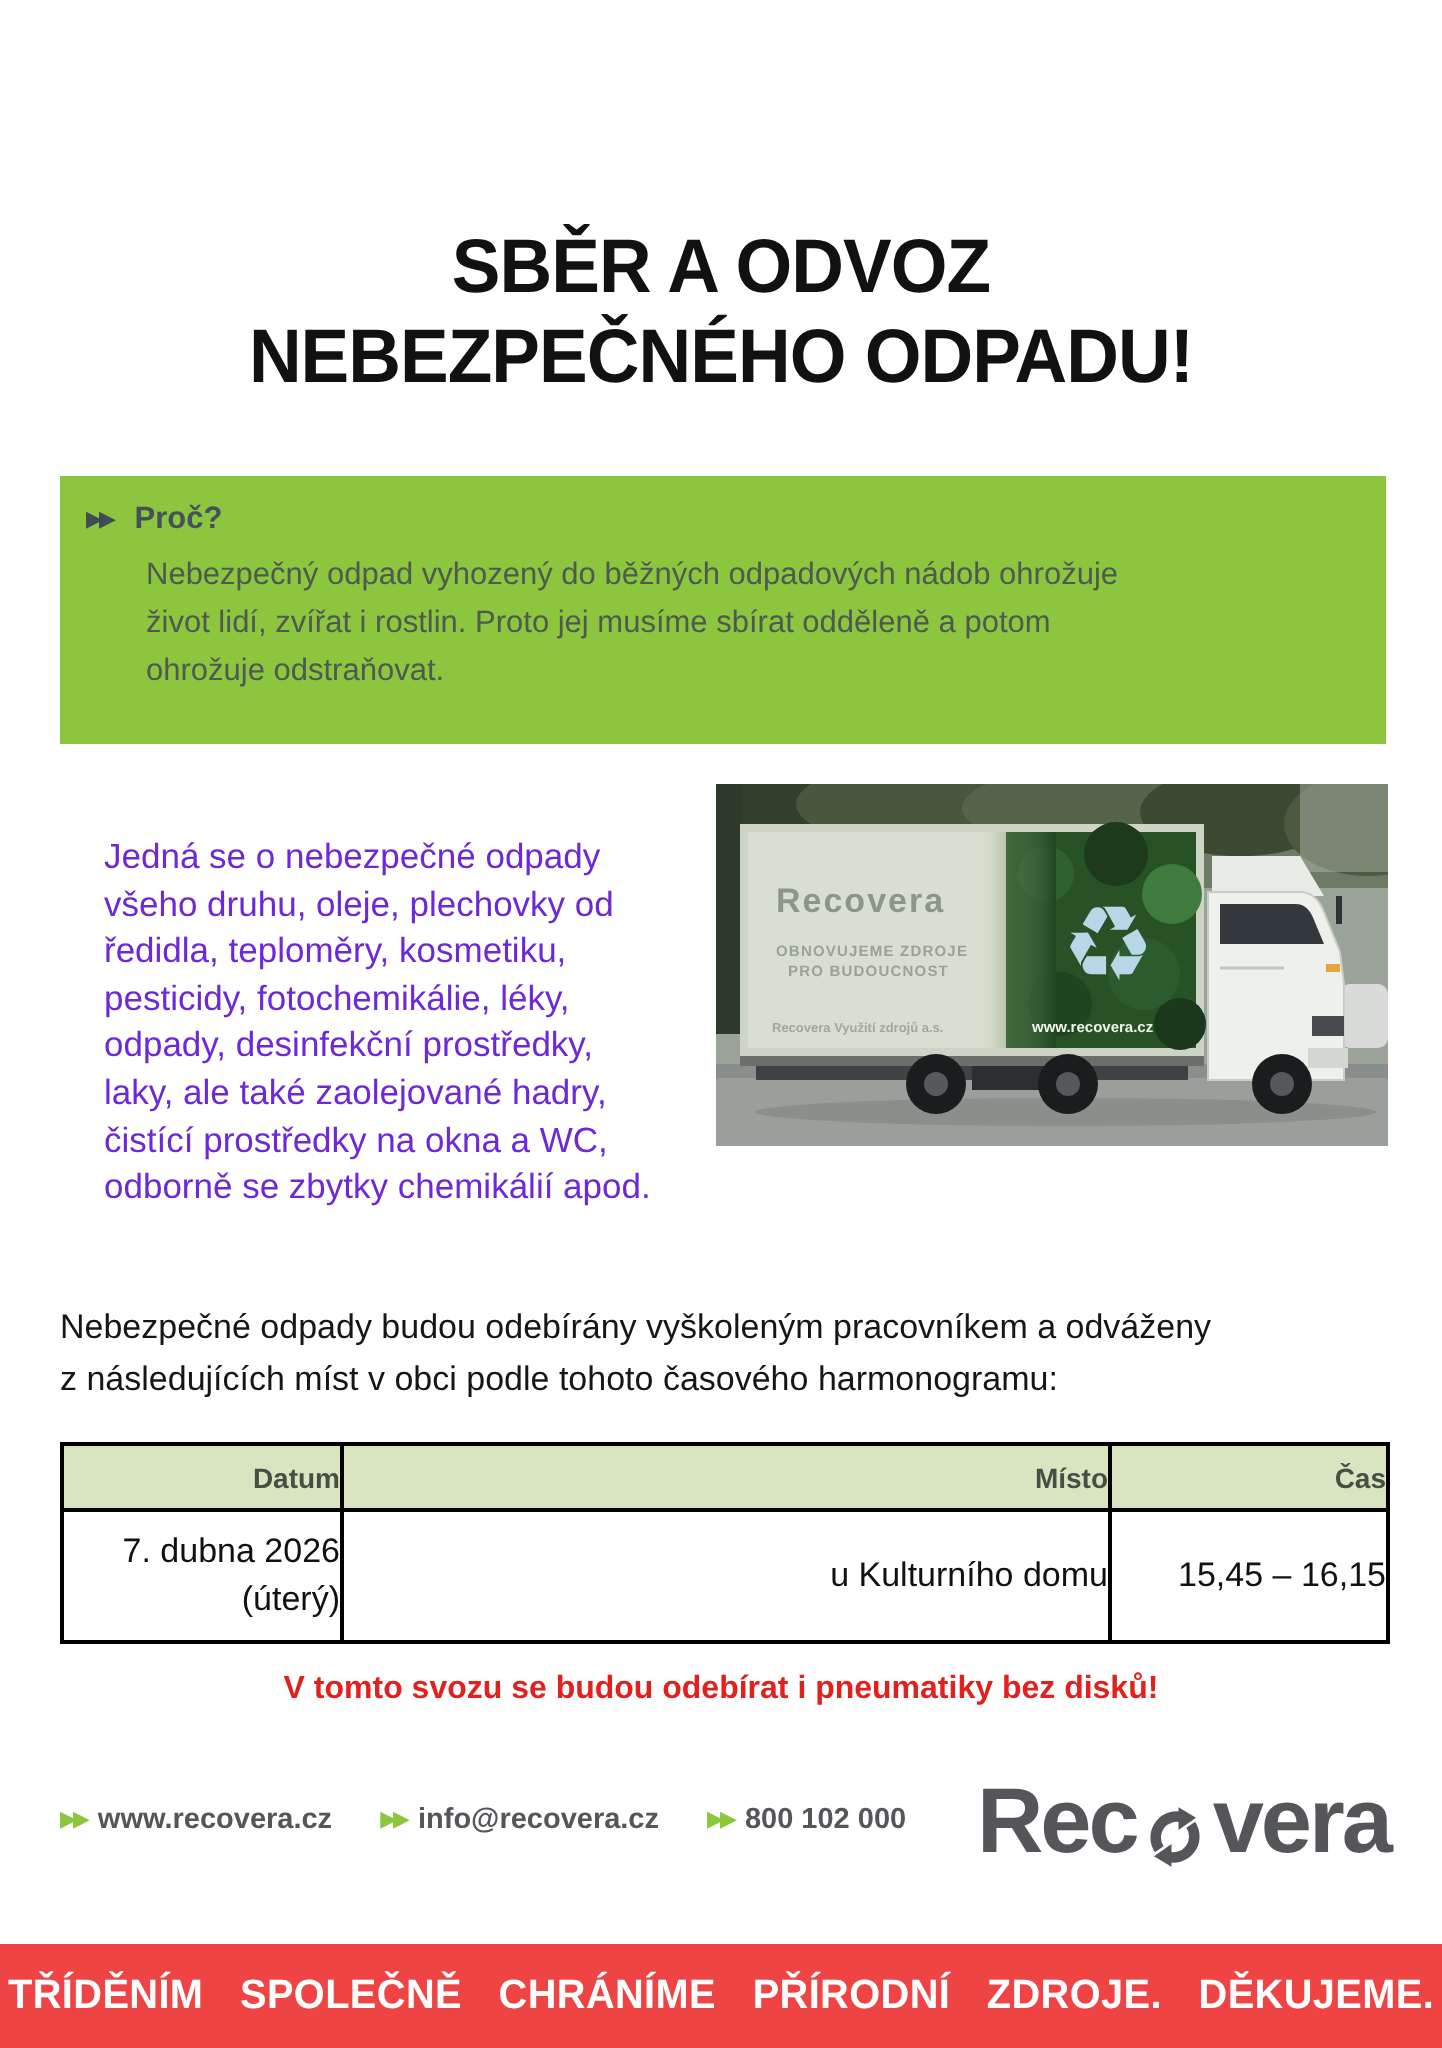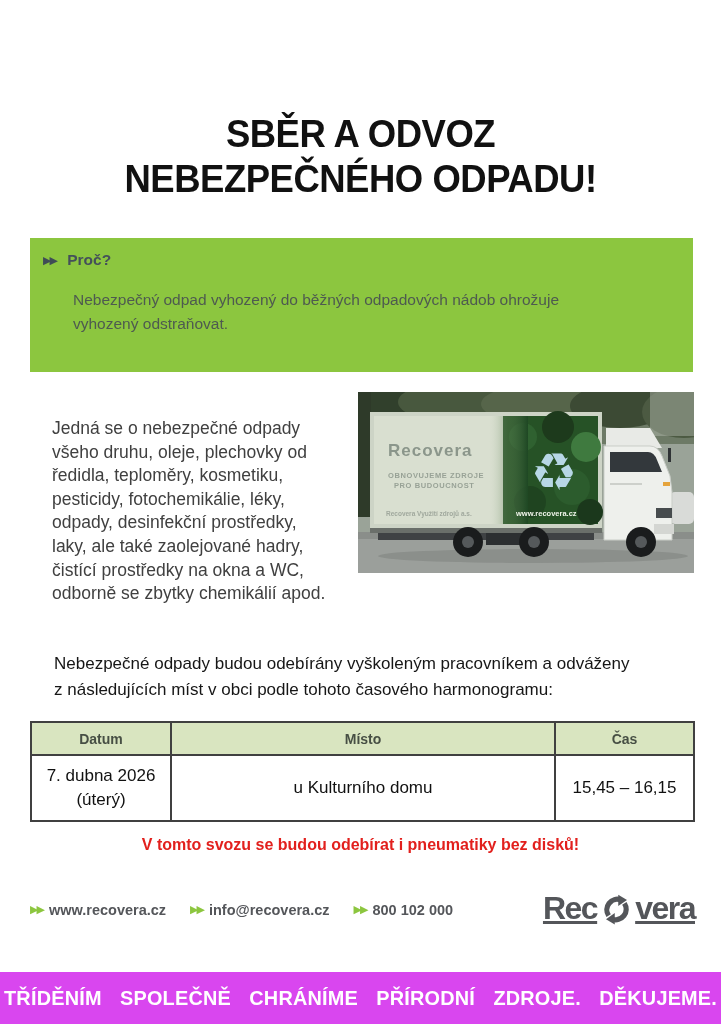--- a/index.html
+++ b/index.html
@@ -15,50 +15,50 @@
   }
   .chev { font-weight:bold; letter-spacing:-2px; display:inline-block; }
 
   
   .why-box {
     position:absolute; left:30px; top:238px; width:663px; height:134px;
     background:#8CC63F; box-sizing:border-box; padding:13px 18px 0 13px;
   }
   .why-heading { font-size:15.5px; font-weight:bold; color:#44505A; }
   .why-heading .chev { font-size:11px; margin-right:7px; position:relative; top:-1px; color:#3F4C56; }
-  .why-body { margin-left:30px; margin-top:19px; font-size:15.5px; line-height:24px; color:#4E5A50; }
+  .why-body { margin-left:30px; margin-top:7px; font-size:15.5px; line-height:24px; color:#4E5A50; }
 
   
   .what-heading {
     position:absolute; left:30px; top:390px; font-size:17px; font-weight:bold; color:#000000;
   }
   .what-heading .chev { font-size:12px; margin-right:6px; position:relative; top:-1px; color:#111111; }
   .what-body {
     position:absolute; left:52px; top:417px; width:308px;
-    font-size:17.5px; line-height:23.6px; color:#404040;
+    font-size:17.5px; line-height:23.6px; color:#6d28d9;
   }
   .what-body div { white-space:nowrap; }
 
   
   .truck-photo { position:absolute; left:358px; top:392px; width:336px; height:181px; }
 
   
   .schedule-intro {
     position:absolute; left:30px; top:651px; width:670px;
     font-size:17px; line-height:26px; color:#161616;
   }
-  .schedule-intro div { white-space:nowrap;margin-left:24px; }
+  .schedule-intro div { white-space:nowrap; }
 
   
   .schedule-table {
     position:absolute; left:30px; top:721px; width:663px;
     border-collapse:collapse; table-layout:fixed;
   }
   .schedule-table th, .schedule-table td {
-    border:2px solid #404040; text-align:center; vertical-align:middle; padding:0;
+    border:2px solid #000000; text-align:right; vertical-align:middle; padding:0;
   }
   .schedule-table th {
     background:#D9E5C0; color:#474F44; font-size:14px; font-weight:bold; height:31px;
   }
   .schedule-table td { height:64px; font-size:17px; color:#111111; line-height:24px; }
 
   
   .warning {
     position:absolute; left:0; top:836px; width:721px; text-align:center;
     color:#E2201D; font-weight:bold; font-size:16px;
@@ -66,27 +66,27 @@
 
   
   .footer {
     position:absolute; left:30px; top:874px; width:665px; height:72px;
     display:flex; justify-content:space-between; align-items:center;
   }
   .contacts { display:flex; align-items:center; gap:24px; }
   .contact { display:flex; align-items:center; gap:6px;
     font-size:14.5px; font-weight:bold; color:#54565A; white-space:nowrap; }
   .contact .chev { color:#8CC63F; font-size:11px; position:relative; top:-1px; }
-  .logo { display:flex; align-items:flex-start; font-size:32px; font-weight:bold;
-    color:#54565A; letter-spacing:-1.5px; line-height:1;text-decoration:underline; }
+  .logo { display:flex; align-items:flex-end; font-size:46px; font-weight:bold;
+    color:#54565A; letter-spacing:-1.5px; line-height:1; }
   .logo-icon { display:inline-block; width:35px; height:35px; margin:0 1px 1px 2px; }
 
   
   .banner {
-    position:absolute; left:0; top:972px; width:721px; height:52px; background:#d946ef;
+    position:absolute; left:0; top:972px; width:721px; height:52px; background:#ef4444;
     display:flex; align-items:center; justify-content:center;
   }
   .banner-text {
     color:#ffffff; font-weight:bold; font-size:20.5px; letter-spacing:0.2px;
     word-spacing:13px; white-space:nowrap; transform:scaleX(0.97);
   }
 </style>
 </head>
 <body>
 
@@ -97,21 +97,22 @@
     <div>NEBEZPEČNÉHO ODPADU!</div>
   </div>
 
   <div class="why-box">
     <div class="why-heading">
       <span class="chev">▶▶</span>
       <span>Proč?</span>
     </div>
     <div class="why-body">
       <div>Nebezpečný odpad vyhozený do běžných odpadových nádob ohrožuje</div>
-      <div>vyhozený odstraňovat.</div>
+      <div>život lidí, zvířat i rostlin. Proto jej musíme sbírat odděleně a potom</div>
+      <div>ohrožuje odstraňovat.</div>
     </div>
   </div>
 
   <div class="what-body">
     <div>Jedná se o nebezpečné odpady</div>
     <div>všeho druhu, oleje, plechovky od</div>
     <div>ředidla, teploměry, kosmetiku,</div>
     <div>pesticidy, fotochemikálie, léky,</div>
     <div>odpady, desinfekční prostředky,</div>
     <div>laky, ale také zaolejované hadry,</div>

